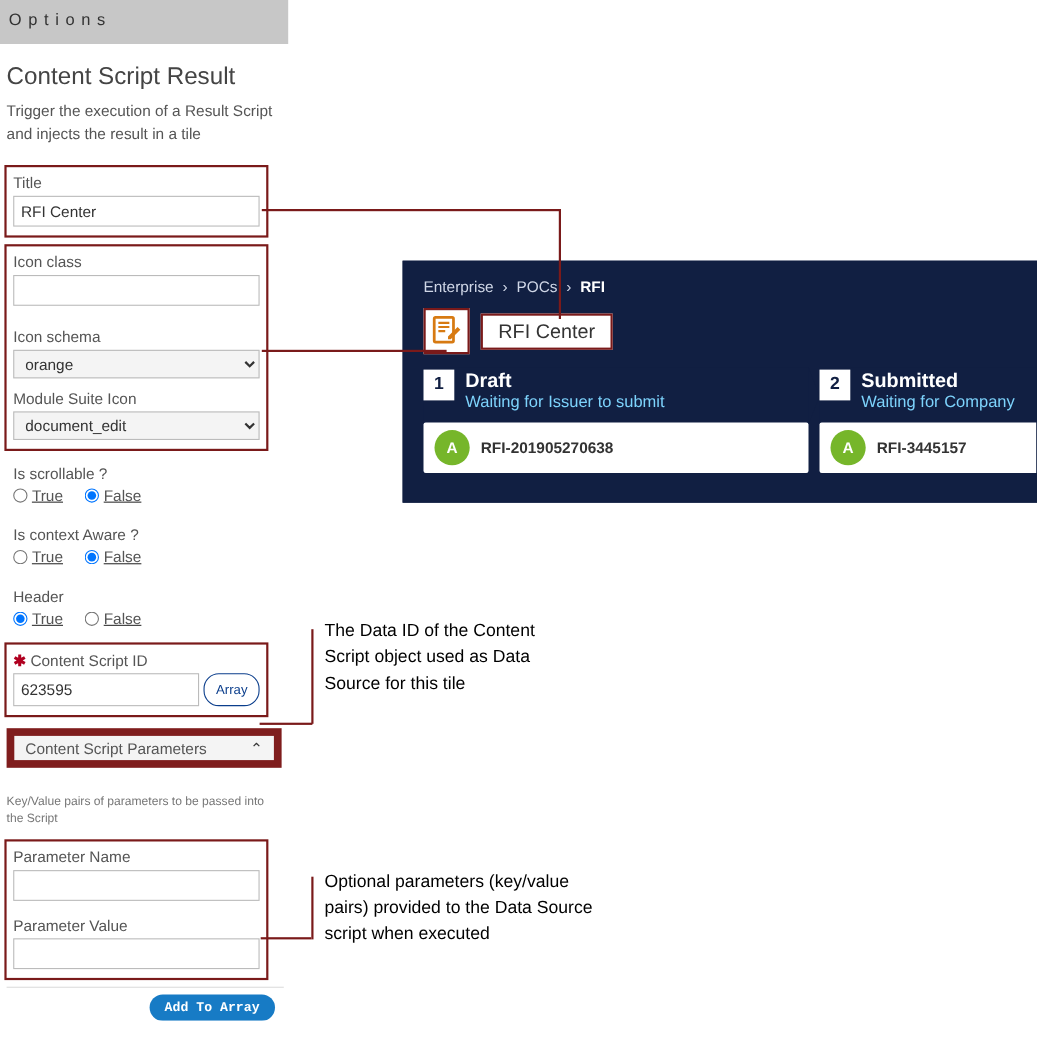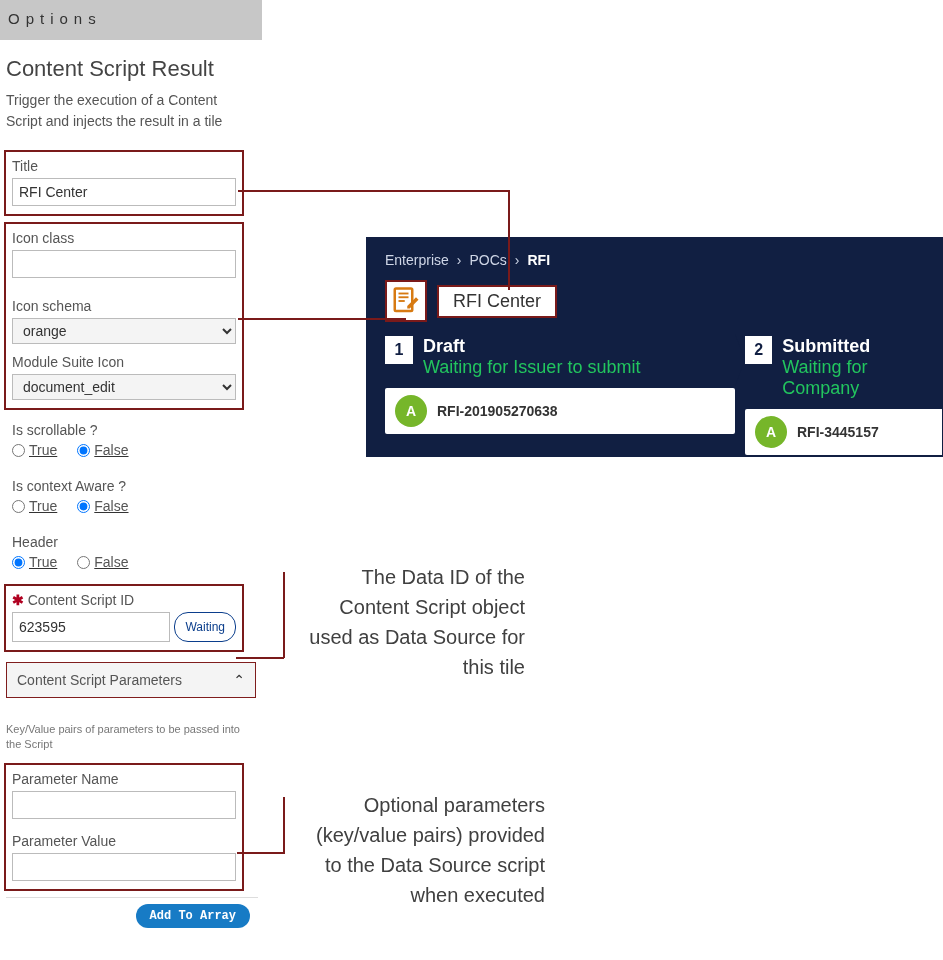--- a/index.html
+++ b/index.html
@@ -93,21 +93,21 @@
   .browse-btn {
     border: 1px solid #0b3e8c;
     border-radius: 14px;
     background: #fff;
     padding: 4px 10px;
     font-size: 12px;
     color: #0b3e8c;
     cursor: pointer;
   }
   .accordion {
-    border: 1px solid #7f1d1d;
+    border: 7px solid #7f1d1d;
     background: #f4f4f4;
     height: 36px;
     display: flex;
     align-items: center;
     justify-content: space-between;
     padding: 0 10px;
     margin-top: 10px;
   }
   .accordion span:first-child {
     font-size: 14px;
@@ -224,22 +224,22 @@
     justify-content: center;
     font-weight: 700;
     font-size: 16px;
   }
   .stage-title {
     color: #fff;
     font-size: 18px;
     font-weight: 600;
   }
   .stage-sub {
-    color: #22c55e;
-    font-size: 18px;
+    color: #7dd3fc;
+    font-size: 15px;
   }
   .stage::after {
     content: "";
     position: absolute;
     right: -10px;
     top: 0;
     width: 0; height: 0;
     border-top: 26px solid transparent;
     border-bottom: 26px solid transparent;
     border-left: 10px solid #111f42;
@@ -266,41 +266,40 @@
     justify-content: center;
     font-weight: 700;
   }
   .card-title {
     font-weight: 600;
     color: #333;
   }
   
   .annot {
     position: absolute;
-    color: #404040;
-    font-size: 20px;
+    color: #000000;
+    font-size: 16px;
     line-height: 1.5;
     width: 230px;
-    text-align: right;
   }
   
   .line {
     position: absolute;
     background: #7a1a1a;
   }
 
 </style>
 </head>
 <body>
 
 <div class="options-header">Options</div>
 
 <div class="options-panel">
   <div class="section-title">Content Script Result</div>
-  <div class="section-desc">Trigger the execution of a Content Script and injects the result in a tile</div>
+  <div class="section-desc">Trigger the execution of a Result Script and injects the result in a tile</div>
 
   <div class="field-group hl" style="margin-left:-2px;width:240px;">
     <div class="field-label">Title</div>
     <input class="text-input" type="text" value="RFI Center" style="">
   </div>
 
   <div class="field-group hl" style="margin-top:6px;margin-left:-2px;width:240px;">
     <div class="field-label">Icon class</div>
     <input class="text-input" type="text" value="" style="">
 
@@ -357,21 +356,21 @@
     </div>
   </div>
 
   <div class="field-group hl" style="margin-left:-2px;width:240px;">
     <div class="field-label">
       <span class="req-mark">✱</span>
       <span>Content Script ID</span>
     </div>
     <div class="id-row">
       <input class="text-input" type="text" value="623595" style="">
-      <button class="browse-btn">Waiting</button>
+      <button class="browse-btn">Array</button>
     </div>
   </div>
 
   <div class="accordion">
     <span>Content Script Parameters</span>
     <span class="chev">⌃</span>
   </div>
   <div class="hint">Key/Value pairs of parameters to be passed into the Script</div>
 
   <div class="field-group hl" style="margin-left:-2px;width:240px;">

